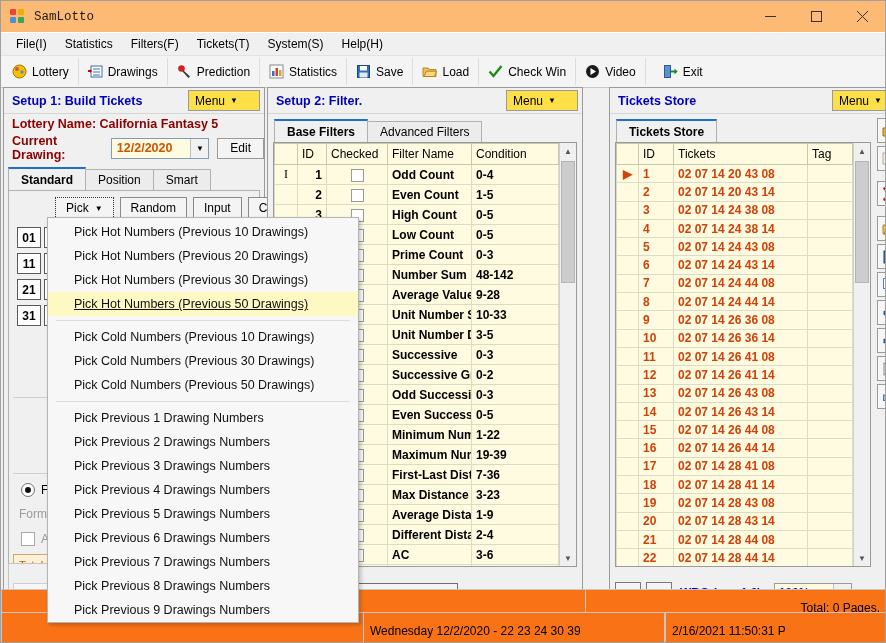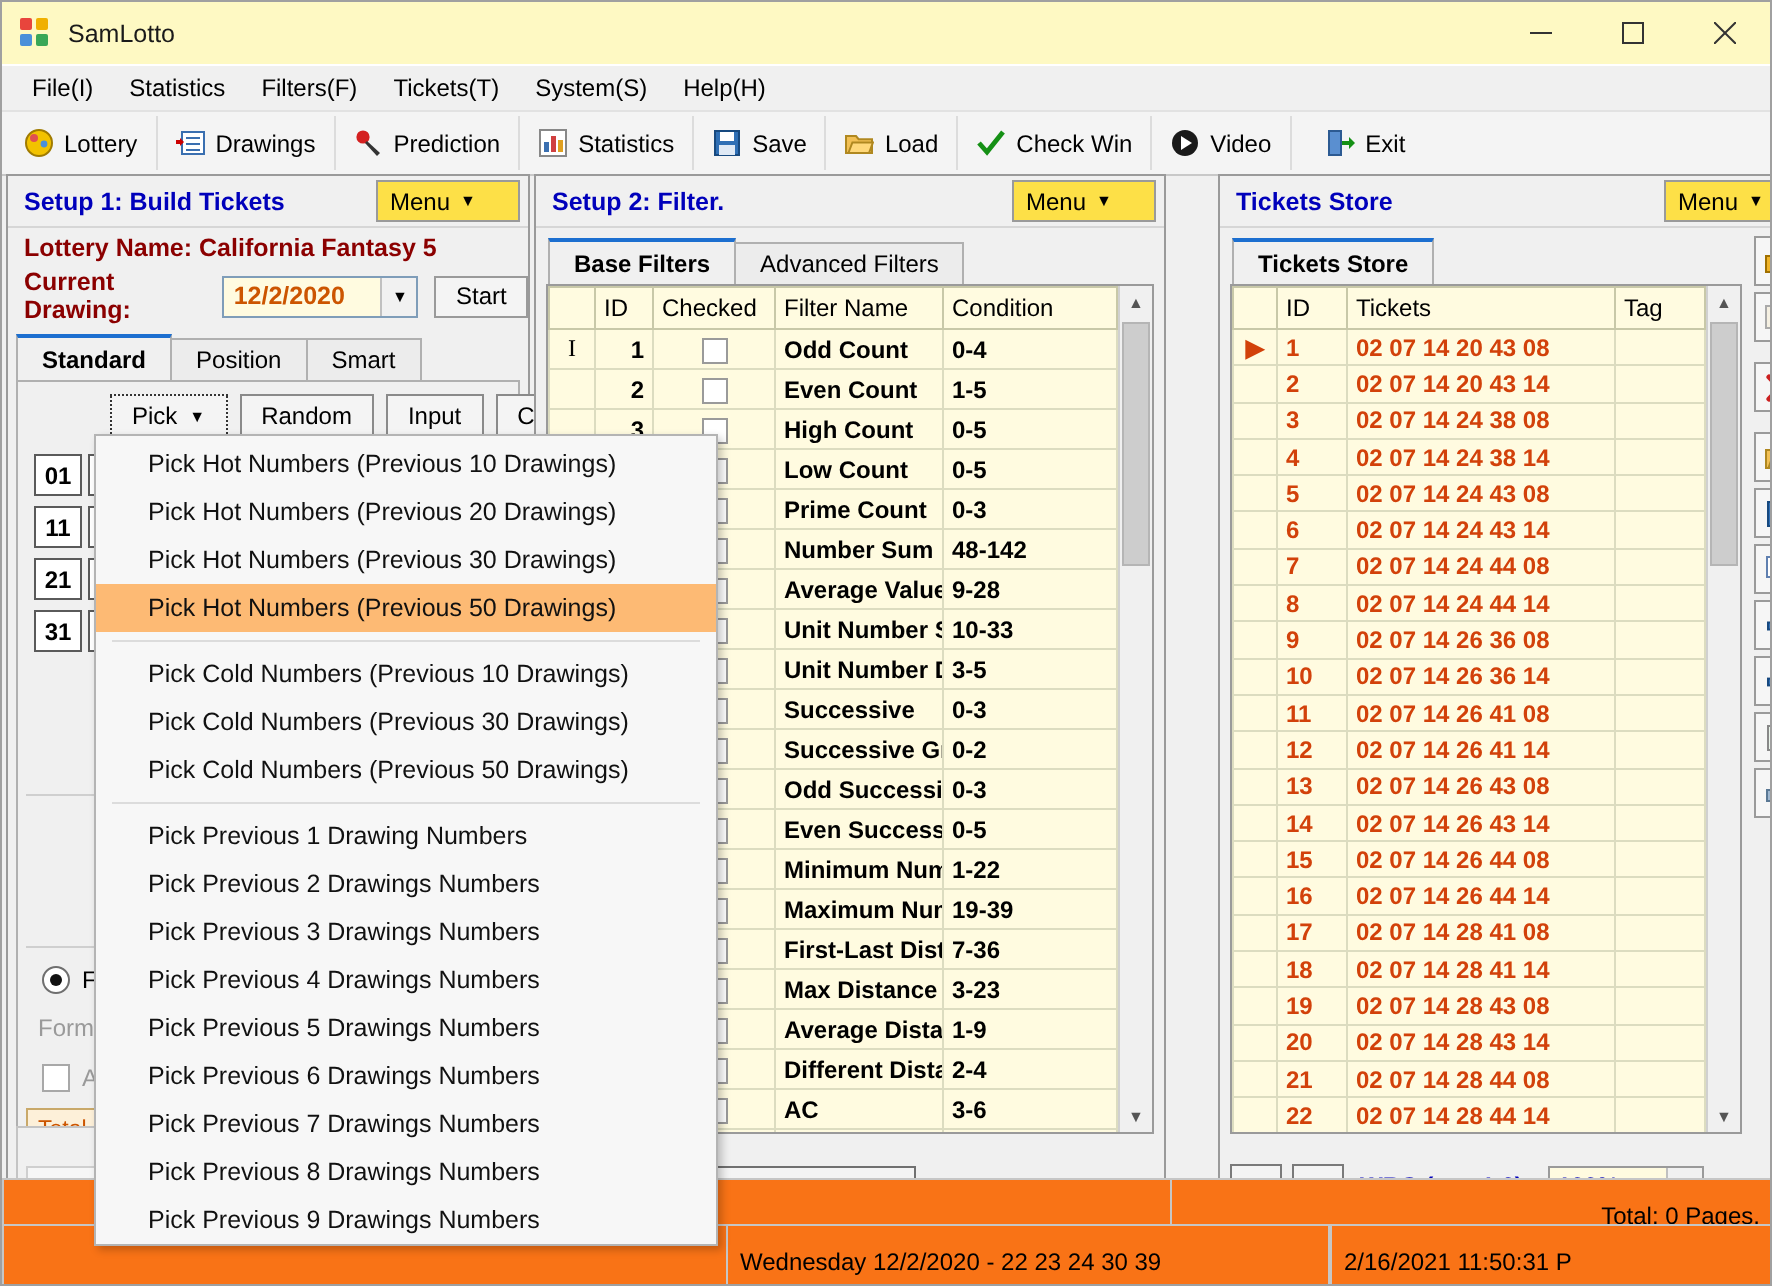--- a/index.html
+++ b/index.html
@@ -16,24 +16,25 @@
     width: 886px; height: 643px;
     background: #f0f0f0;
     border: 1px solid #a0a0a0;
     box-sizing: border-box;
     overflow: hidden;
   }
 
   
   .titlebar {
     height: 31px;
-    background: #fef9c3;
+    background: #fdba74;
     display: flex;
     align-items: center;
     border-bottom: 1px solid #ffffff;
+    font-family: Liberation Mono, monospace;
   }
   .title-icon {
     width: 16px; height: 16px;
     margin-left: 9px; margin-right: 8px;
     position: relative;
     flex: none;
   }
   .title-icon i {
     position: absolute; width: 6px; height: 6px; border-radius: 1px;
   }
@@ -504,21 +505,22 @@
   }
   .popup-item {
     height: 24px;
     display: flex; align-items: center;
     padding-left: 26px;
     font-size: 12.5px;
     color: #111;
     white-space: nowrap;
   }
   .popup-item.selected {
-    background: #fdba74;
+    background: #fef9c3;
+    text-decoration: underline;
   }
   .popup-sep {
     height: 1px;
     background: #dcdcdc;
     margin: 4px 8px 4px 8px;
   }
 </style>
 </head>
 <body>
 
@@ -670,21 +672,21 @@
         <span>California Fantasy 5</span>
       </div>
 
       <div class="cur-row">
         <span class="cur-label">Current Drawing:</span>
         <div class="date-combo">
           <span>12/2/2020</span>
           <div class="combo-arrow">▼</div>
         </div>
         <div class="edit-btn">
-          <span>Start</span>
+          <span>Edit</span>
         </div>
       </div>
 
       <div class="tabstrip">
         <div class="tab active">
           <span>Standard</span>
         </div>
         <div class="tab">
           <span>Position</span>
         </div>

